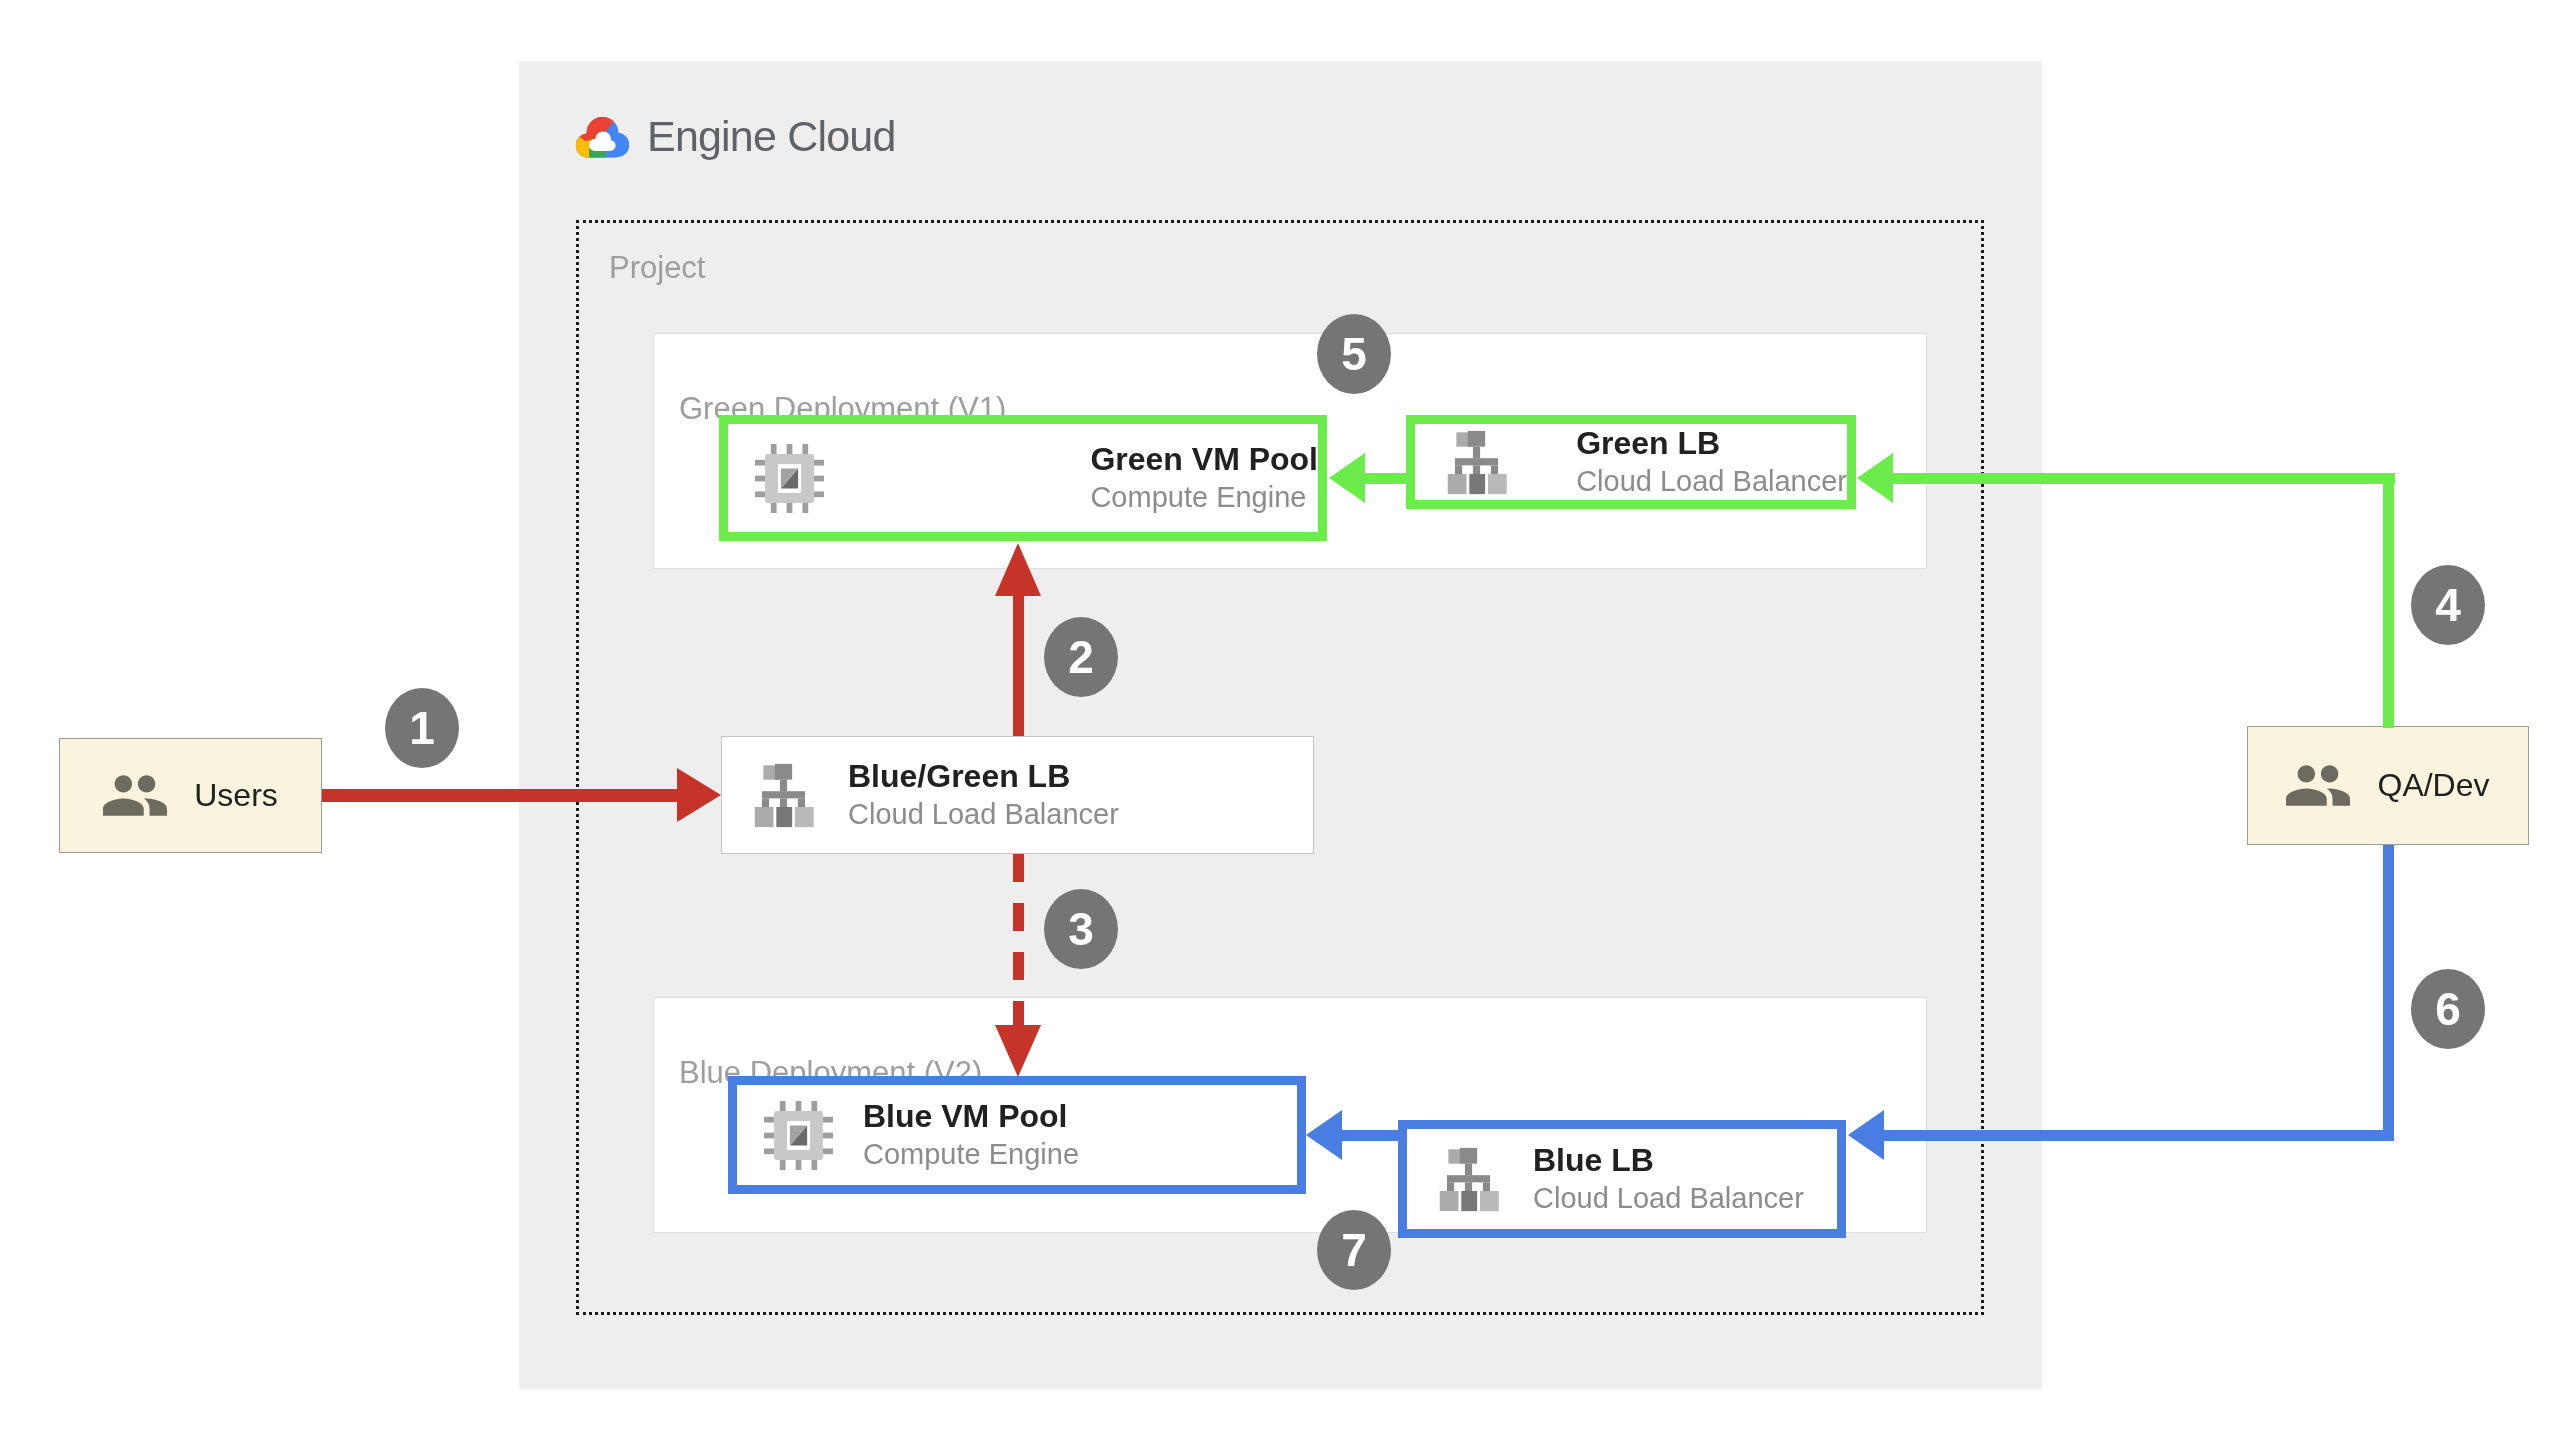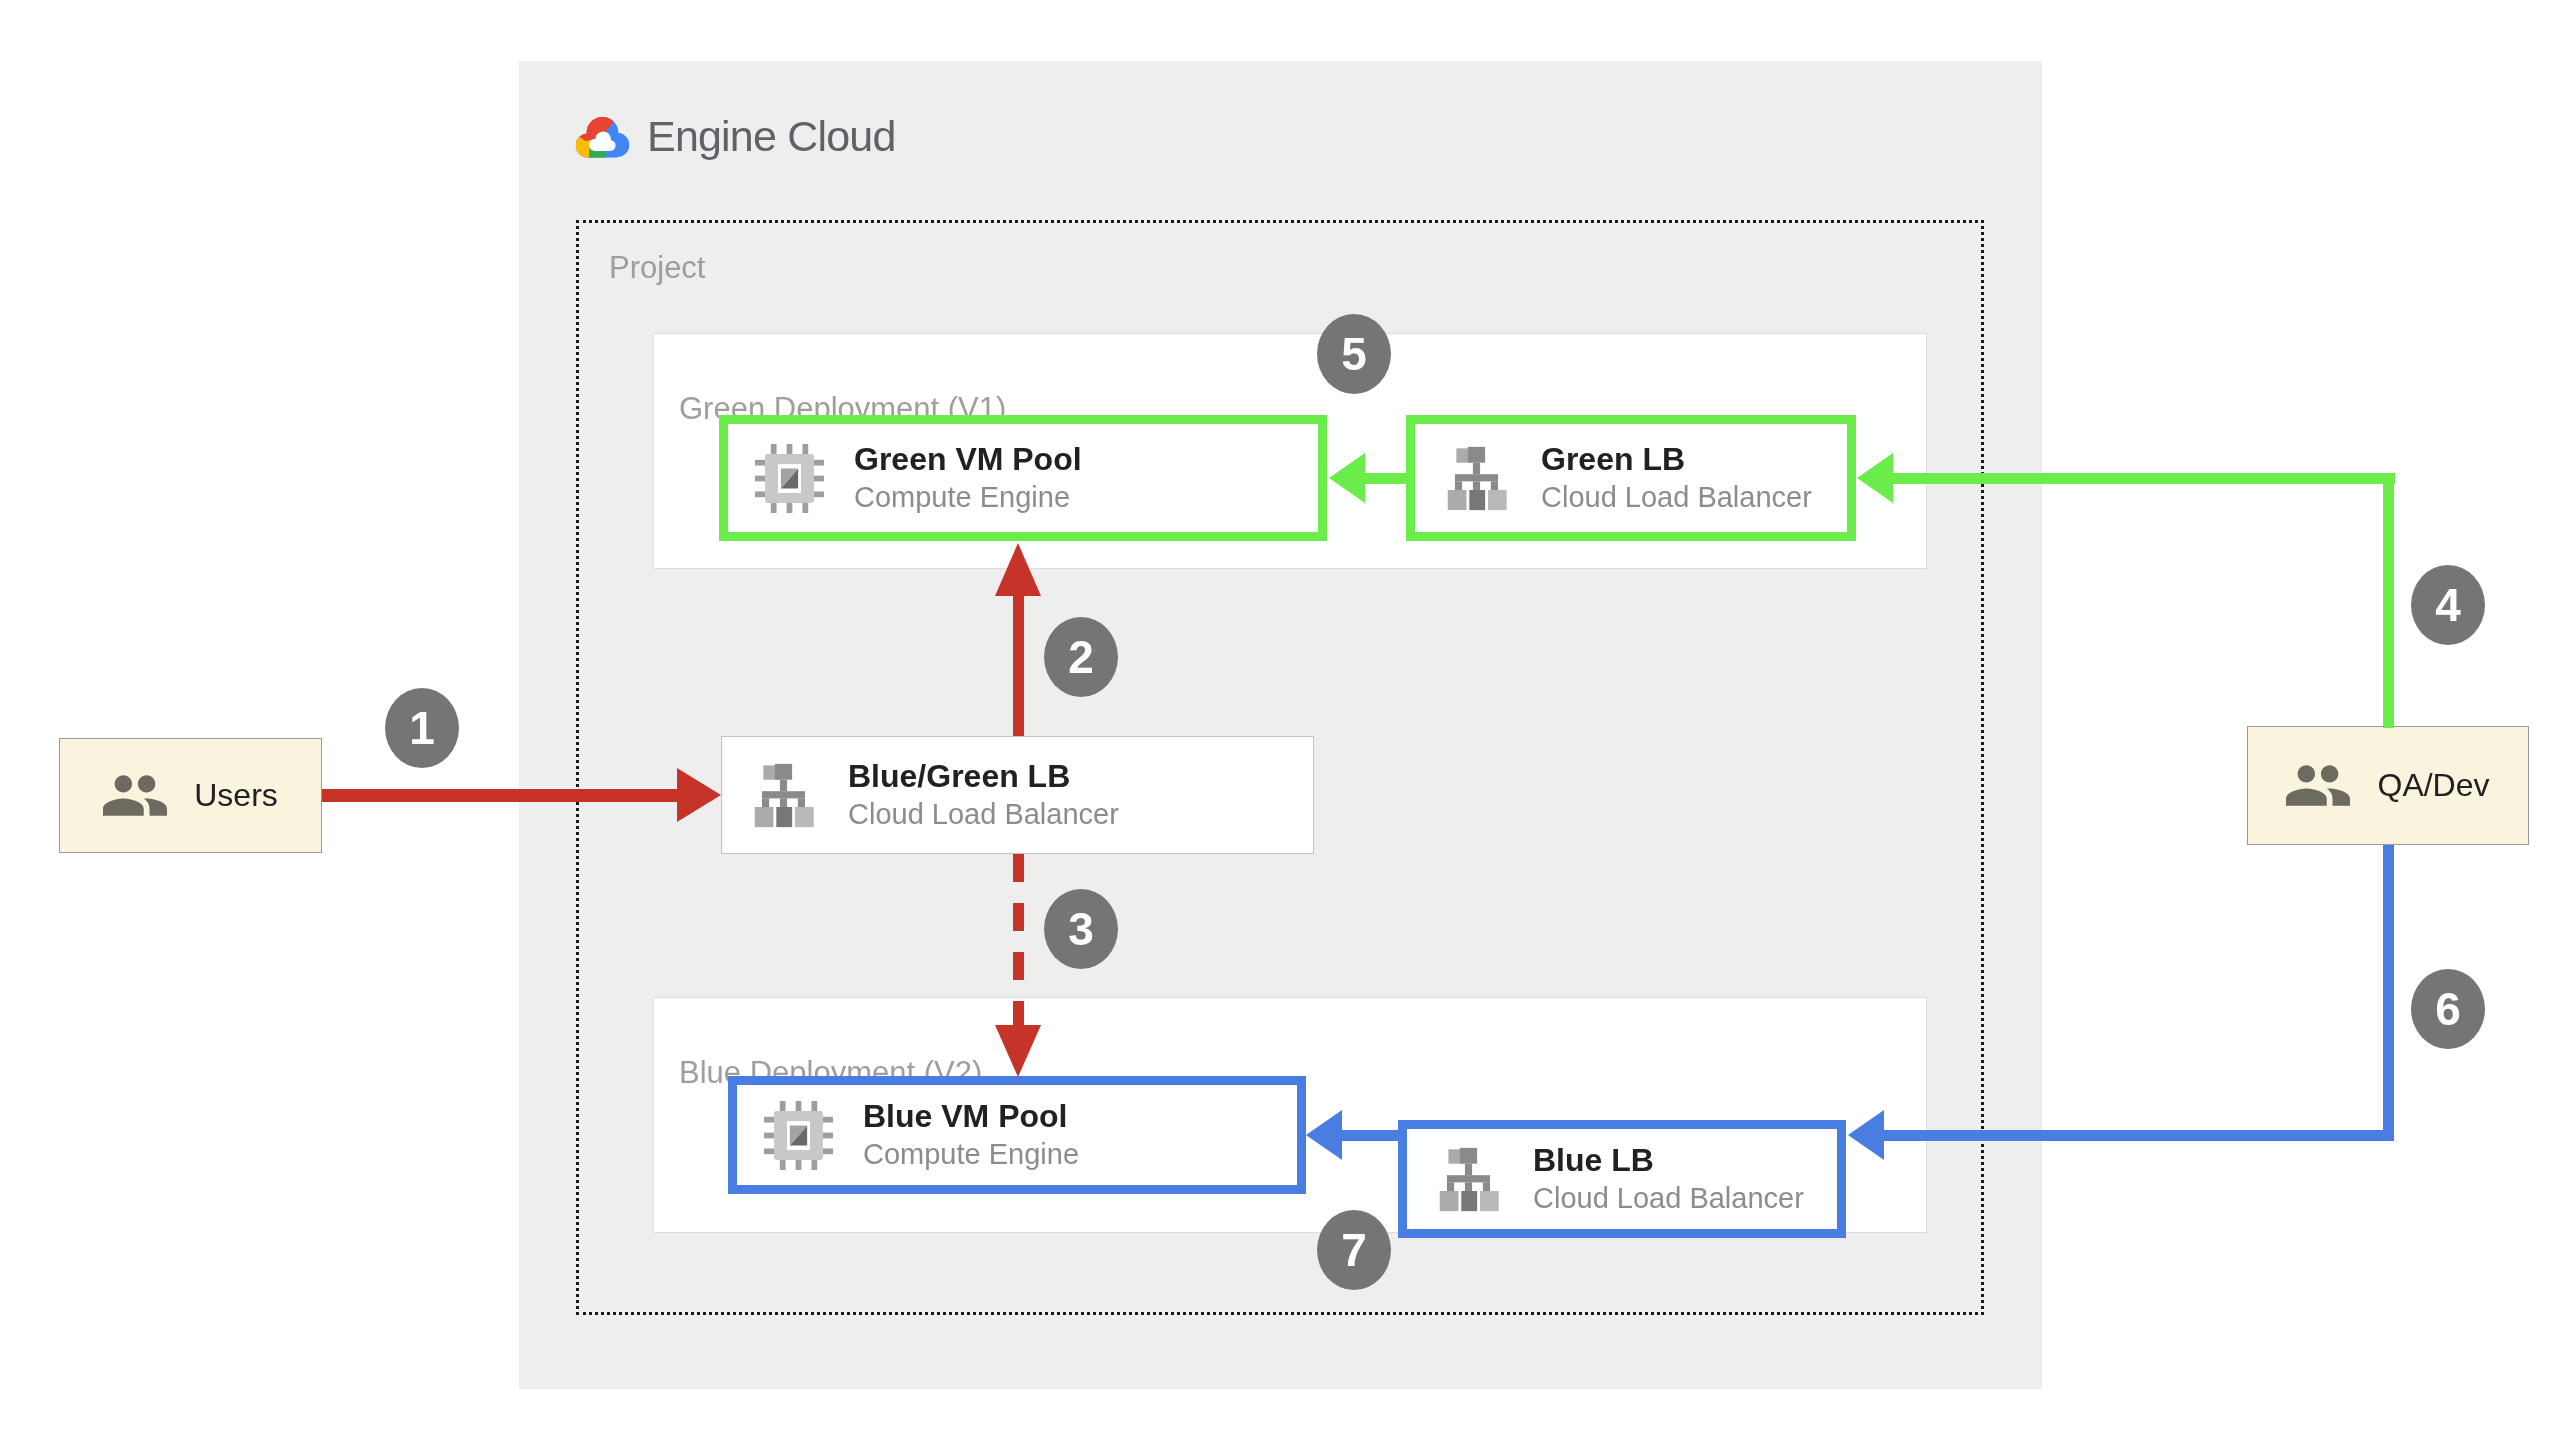--- a/index.html
+++ b/index.html
@@ -32,26 +32,26 @@
   .group-green{left:653px;top:333px;}
   .group-blue{left:653px;top:997px;}
   .group-label{position:absolute;left:25px;top:25px;font-size:31px;color:var(--label-gray);margin-top:32px;}
 
   .node{display:flex;align-items:center;background:#ffffff;z-index:2;padding-left:27px;}
   .node .icon{flex:0 0 auto;margin-right:30px;display:flex;align-items:center;}
   .node .txt{display:flex;flex-direction:column;gap:5.5px;}
   .node .title{font-size:32px;font-weight:bold;color:var(--title-ink);line-height:1.05;}
   .node .subtitle{font-size:29px;color:var(--sub-gray);line-height:1.05;}
 
-  .node-green{border:9.4px solid var(--green);}
+  .node-green{border:9.4px solid var(--green);justify-content:space-between;}
   .node-blue{border:9.4px solid var(--blue);}
   .node-plain{border:1.6px solid #c2c2c2;}
 
   .n-green-vm{left:719px;top:415px;width:608px;height:126px;}
-  .n-green-lb{left:1406px;top:415px;width:450px;height:126px;}
+  .n-green-lb{left:1406px;top:415px;width:450px;height:94px;}
   .n-bluegreen-lb{left:721px;top:736px;width:593px;height:118px;}
   .n-blue-vm{left:728px;top:1076px;width:578px;height:118px;}
   .n-blue-lb{left:1398px;top:1076px;width:448px;height:118px;margin-top:44px;}
 
   .actor{display:flex;align-items:center;justify-content:center;gap:27px;
     background:var(--cream);border:1.6px solid #9a9a9a;z-index:2;}
   .actor .label{font-size:32px;color:var(--title-ink);}
   .a-users{left:59px;top:738px;width:263px;height:115px;}
   .a-qadev{left:2247px;top:726px;width:282px;height:119px;}
 

